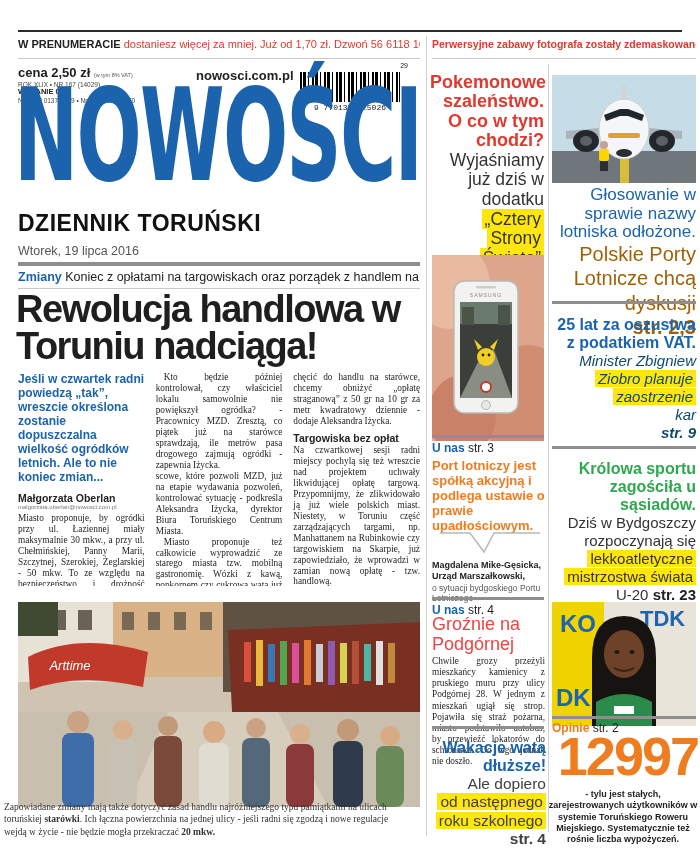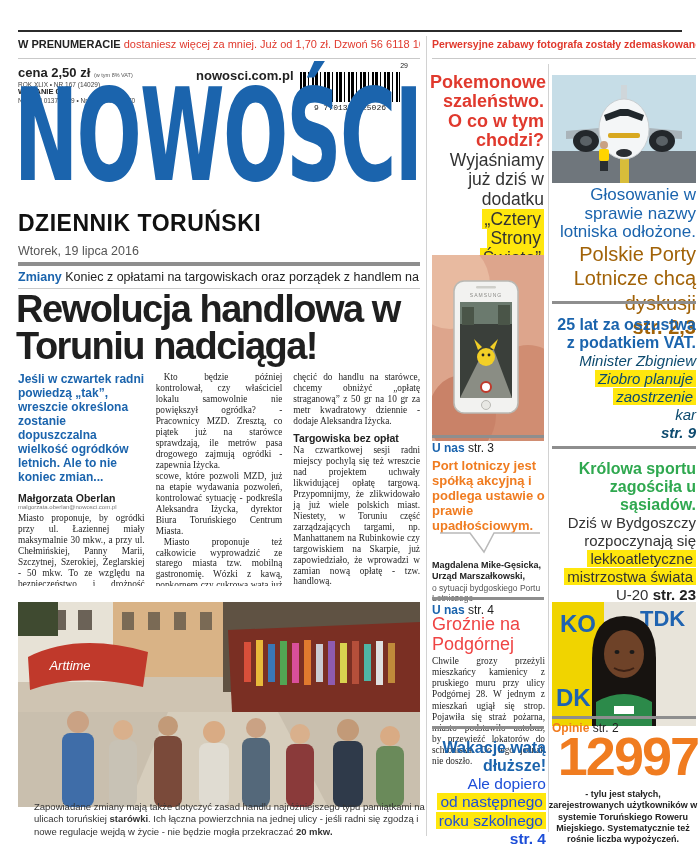--- a/index.html
+++ b/index.html
@@ -54,21 +54,21 @@
   .author{margin:0;font-size:10.5px;font-weight:bold;}
   .email{margin:0 0 3px 0;font-size:6px;color:#777;}
   .bodytxt{margin:0;font-family:"Liberation Serif",serif;font-size:9.3px;line-height:1.18;
            text-align:justify;color:#1d1d1d;}
   .bodytxt.ind{text-indent:8px;}
   .subhead{margin:5px 0 1px 0;font-size:10.5px;font-weight:bold;}
 
   
   .photo{overflow:hidden;margin-top:12px;}
   .mainphoto{left:18px;top:590px;width:402px;height:205px;}
-  .caption{left:34px;top:801px;width:402px;font-size:9.5px;line-height:1.3;color:#333;}
+  .caption{left:4px;top:801px;width:402px;font-size:9.5px;line-height:1.3;color:#333;font-family:Liberation Serif, serif;}
 
   
   .vline1{left:426px;top:36px;width:1px;height:800px;background:#d2d2d2;}
   .vline2{left:548px;top:64px;width:1px;height:768px;background:#d2d2d2;}
 
   
   .pokemon{left:430px;top:66px;width:114px;}
   .pokemon .t{font-size:18px;line-height:1.08;font-weight:bold;color:#e0392d;}
   .pokemon .r{font-size:17.5px;line-height:1.12;color:#333;}
   .phonephoto{left:432px;top:243px;width:112px;height:186px;}
@@ -81,21 +81,21 @@
   .attr .a1{font-size:9px;font-weight:bold;color:#222;}
   .attr .a2{font-size:8.5px;color:#555;}
   .lbar2{left:432px;top:597px;width:112px;}
   .unas4h{left:432px;top:603px;width:112px;}
   .podg-t{left:432px;top:615px;width:112px;font-size:18px;line-height:1.1;font-weight:normal;color:#ef4444;}
   .podg-b{left:432px;top:656px;width:113px;font-family:"Liberation Serif",serif;font-size:9.3px;
           line-height:1.2;text-align:justify;color:#1d1d1d;}
   .lbar3{left:432px;top:726px;width:112px;}
   .holiday{left:426px;top:732px;width:120px;}
   .holiday .t{font-size:16px;line-height:1.05;font-weight:bold;color:#1b64ad;}
-  .holiday .r{font-size:15.5px;line-height:1.18;color:#1d4ed8;}
+  .holiday .r{font-size:15.5px;line-height:1.18;color:#404040;}
 
   
   .planephoto{left:552px;top:63px;width:144px;height:108px;}
   .airport{left:552px;top:179px;width:144px;}
   .airport .t{font-size:17px;line-height:1.1;font-weight:normal;color:#1b64ad;}
   .airport .r{font-size:20px;line-height:1.22;color:#a16207;}
   .rbar1{left:552px;top:301px;width:144px;}
   .vat{left:552px;top:309px;width:144px;}
   .vat .t{font-size:16px;line-height:1.1;font-weight:bold;color:#1b64ad;}
   .vat .r{font-size:15px;line-height:1.15;color:#0c4a6e;font-style:italic;}

